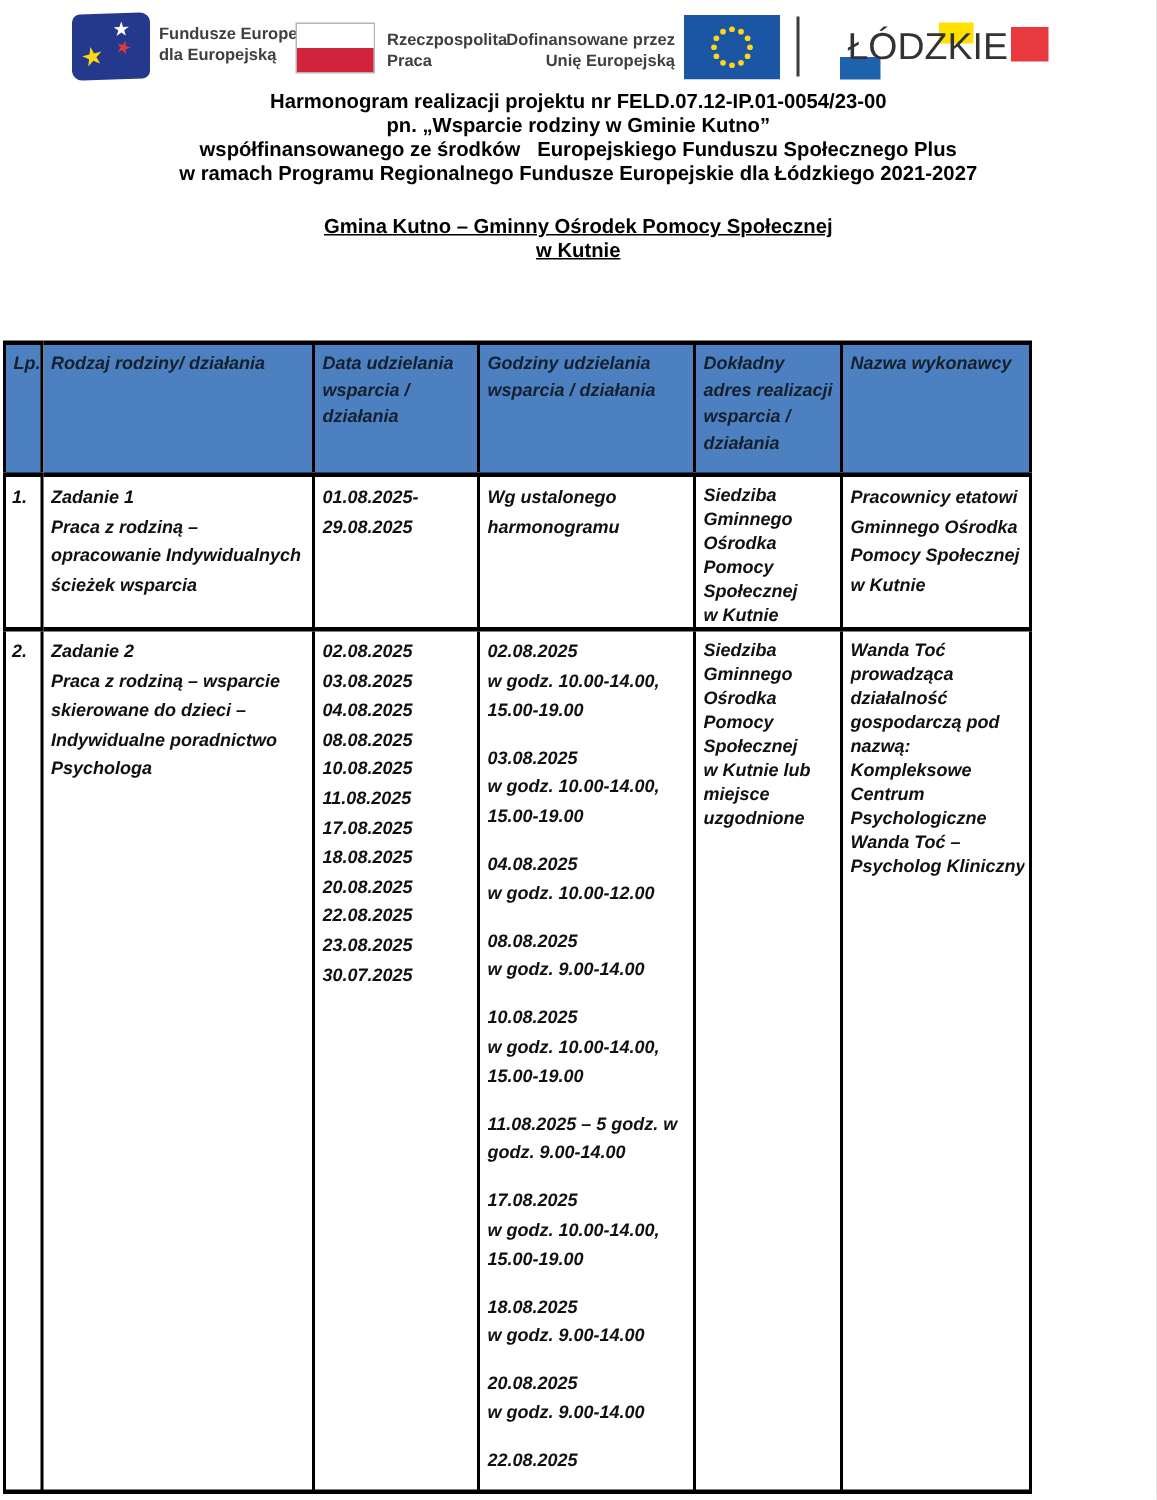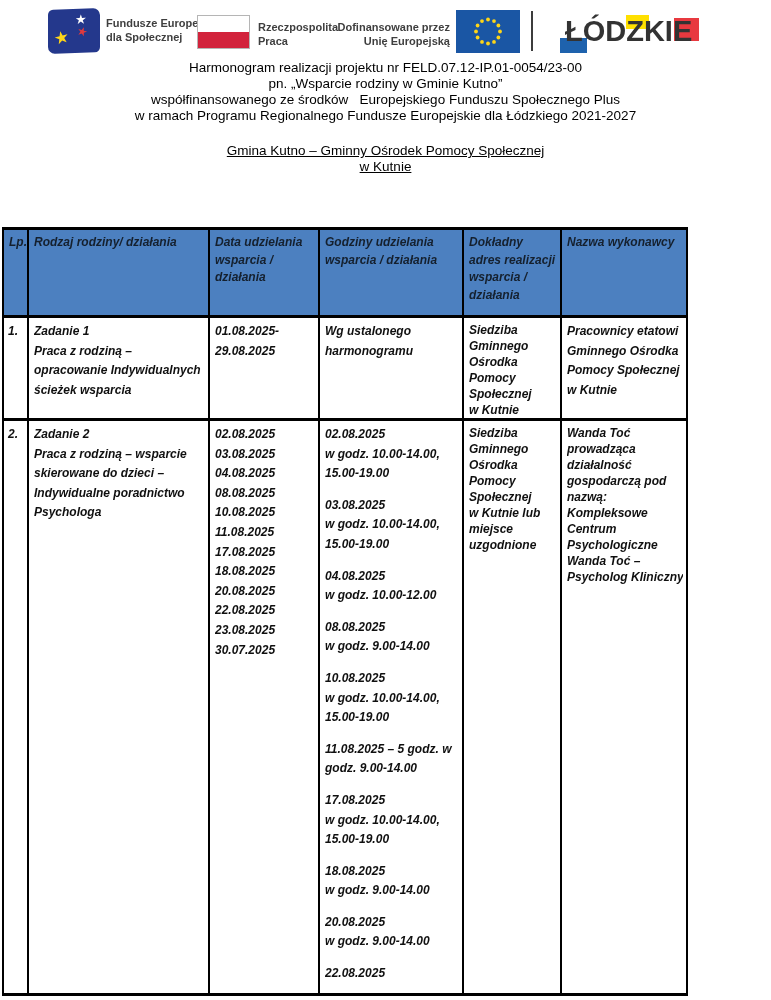--- a/index.html
+++ b/index.html
@@ -22,26 +22,26 @@
   .pl-flag .red   { height:50%; background:#d2233c; }
   .pl-text { left:258px; top:20px; }
   .eu-text { left:336px; top:20px; width:114px; text-align:right; }
   .eu-flag { position:absolute; left:456px; top:10px; }
   .v-sep { position:absolute; left:531px; top:11px; width:2px; height:40px; background:#3c3c3c; }
   .lodzkie { position:absolute; left:565px; top:12px; width:170px; height:44px; }
   .lodzkie .sq { position:absolute; }
   .lz-blue   { left:-5px; top:26px; width:27px; height:15px; background:#1e62ad; }
   .lz-yellow { left:61px; top:3px;  width:23px; height:14px; background:#ffe000; }
   .lz-red    { left:109px; top:6px; width:25px; height:23px; background:#e8393f; }
-  .lodzkie .word { position:absolute; left:0; top:2px; font-size:29px; line-height:34px;
-                   font-weight:bold; letter-spacing:0px; color:#333; z-index:2; }
+  .lodzkie .word { position:absolute; left:0; top:2px; font-size:25px; line-height:34px;
+                   font-weight:normal; letter-spacing:0px; color:#333; z-index:2; }
 
   
   .title-block { position:absolute; top:60px; left:0; width:771px; text-align:center;
-                 font-weight:normal; font-size:13.5px; color:#000; }
+                 font-weight:bold; font-size:13.5px; color:#000; }
   .title-lines .ln { line-height:16px; white-space:pre-wrap; }
   .org { margin-top:19px; }
   .org .ln { line-height:16px; text-decoration:underline; }
   .month { margin-top:15px; line-height:16px; text-decoration:underline; }
 
   
   table.schedule { position:absolute; left:2px; top:227px; width:684px;
                    border-collapse:collapse; table-layout:fixed;
                    font-size:12px; font-weight:bold; font-style:italic; color:#101010; }
   .schedule th, .schedule td { border-left:2px solid #000; border-right:2px solid #000;
@@ -69,21 +69,21 @@
 <div class="page">
 
   <div class="logo-bar">
     <div class="fe-flag">
       <span class="star s-white">★</span>
       <span class="star s-red">★</span>
       <span class="star s-yellow">★</span>
     </div>
     <div class="logo-text fe-text">
       <div>Fundusze Europejskie</div>
-      <div>dla Społecznej</div>
+      <div>dla Europejską</div>
     </div>
 
     <div class="pl-flag">
       <div class="white"></div>
         <div class="red"></div>
     </div>
     <div class="logo-text pl-text">
       <div>Rzeczpospolita</div>
       <div>Praca</div>
     </div>

